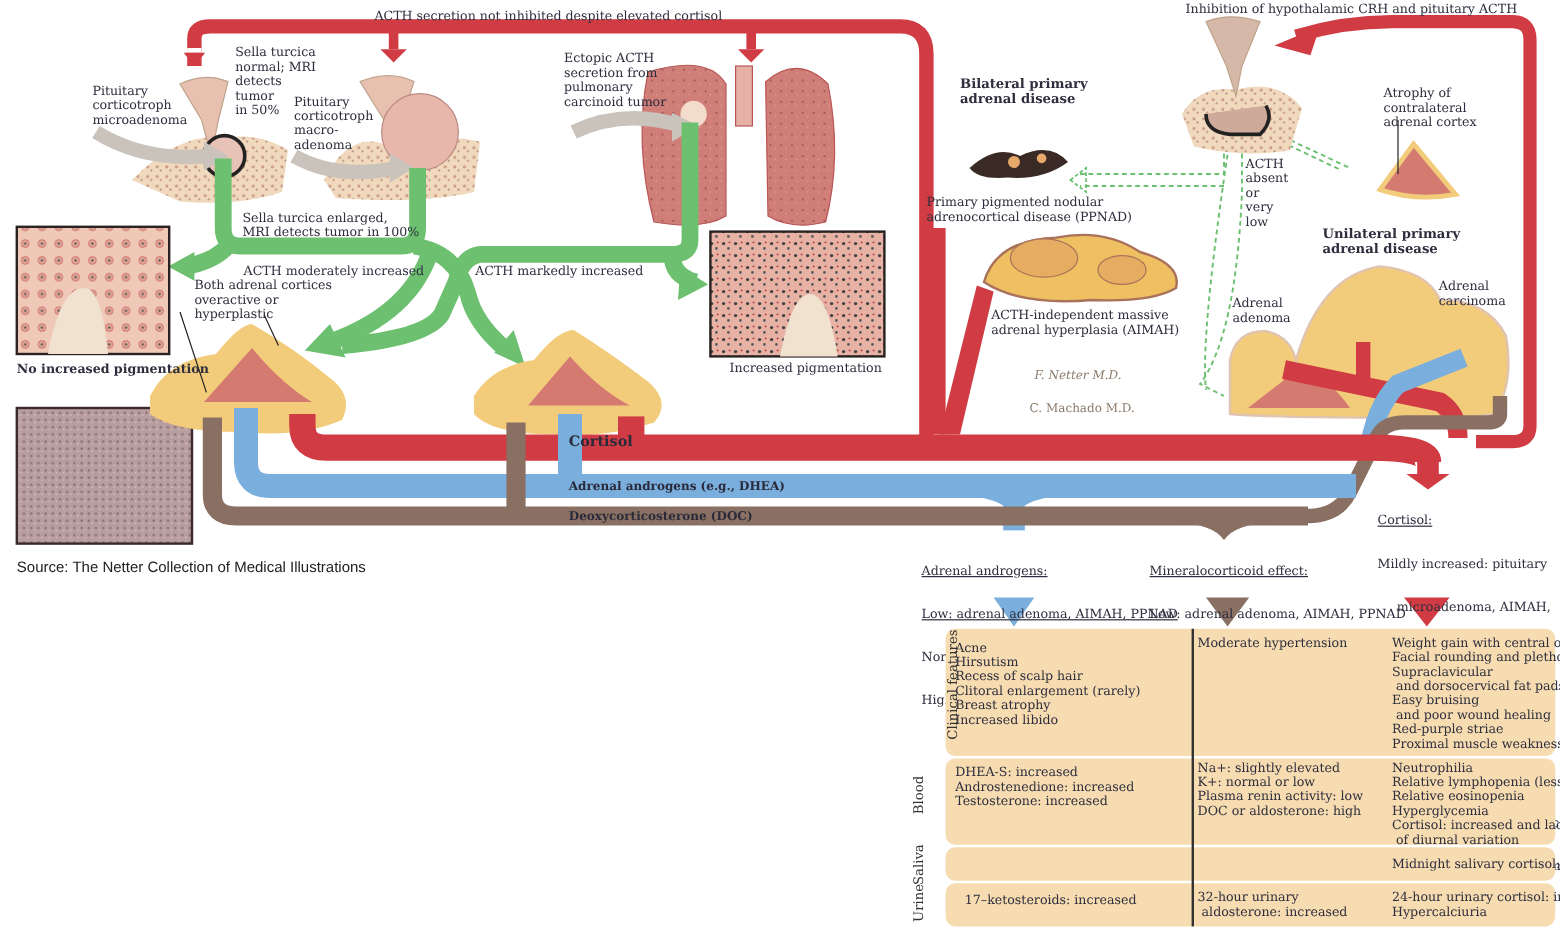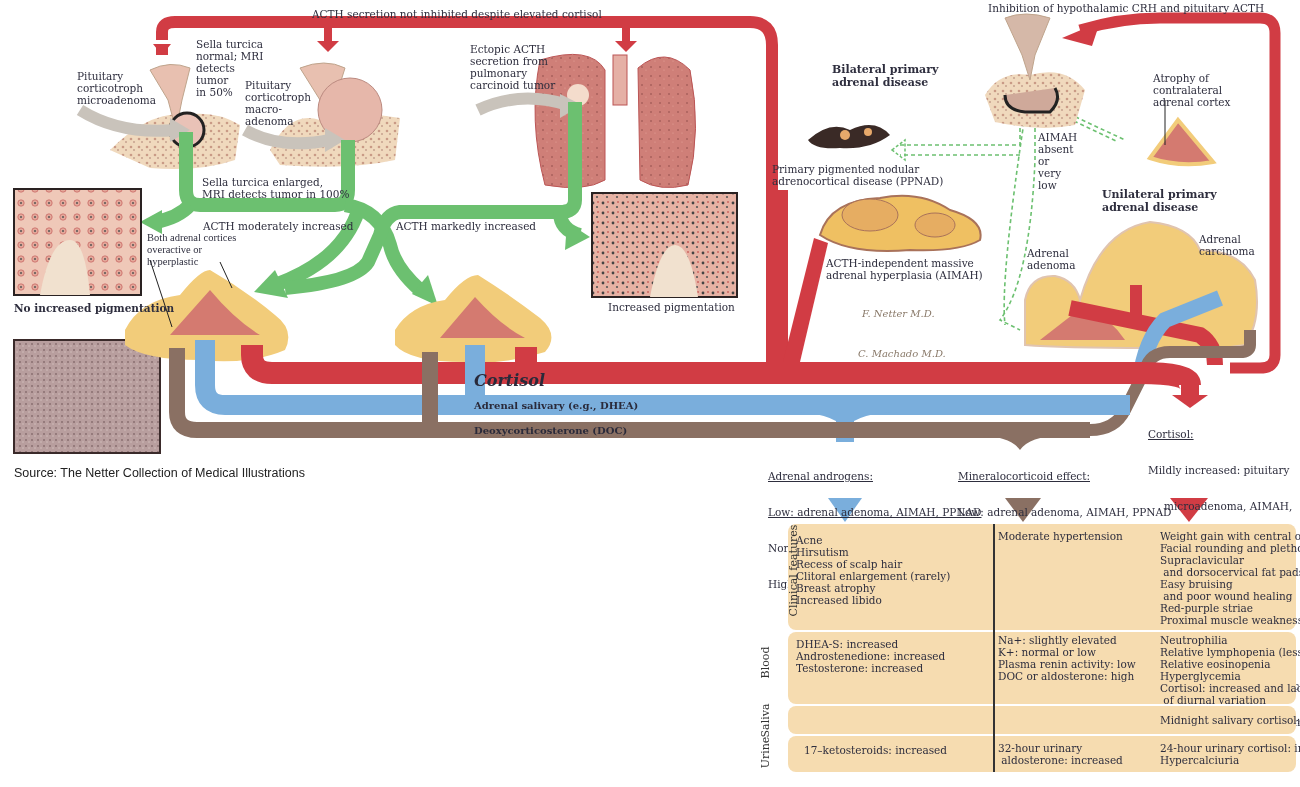--- a/index.html
+++ b/index.html
@@ -203,51 +203,51 @@
 macro-
 adenoma</div>
 <div class="lbl" style="left:202px;top:176px;">Sella turcica enlarged,
 MRI detects tumor in 100%</div>
 <div class="lbl" style="left:470px;top:43px;">Ectopic ACTH
 secretion from
 pulmonary
 carcinoid tumor</div>
 <div class="lbl" style="left:203px;top:220px;">ACTH moderately increased</div>
 <div class="lbl" style="left:396px;top:220px;">ACTH markedly increased</div>
-<div class="lbl" style="left:147px;top:232px;font-family:Liberation Serif, serif;">Both adrenal cortices
+<div class="lbl" style="left:162px;top:232px;">Both adrenal cortices
 overactive or
 hyperplastic</div>
 <div class="lbl" style="left:14px;top:302px;font-weight:bold;">No increased pigmentation</div>
 <div class="lbl" style="left:608px;top:301px;">Increased pigmentation</div>
 
-<div class="lbl bold" style="left:832px;top:63px;">Bilateral primary
+<div class="lbl bold" style="left:800px;top:63px;">Bilateral primary
 adrenal disease</div>
 <div class="lbl" style="left:772px;top:163px;">Primary pigmented nodular
 adrenocortical disease (PPNAD)</div>
 <div class="lbl" style="left:826px;top:257px;">ACTH-independent massive
 adrenal hyperplasia (AIMAH)</div>
-<div class="lbl" style="left:1038px;top:131px;">AIMAH
+<div class="lbl" style="left:1038px;top:131px;">ACTH
 absent
 or
 very
 low</div>
 <div class="lbl" style="left:1153px;top:72px;">Atrophy of
 contralateral
 adrenal cortex</div>
 <div class="lbl bold" style="left:1102px;top:188px;">Unilateral primary
 adrenal disease</div>
 <div class="lbl" style="left:1027px;top:247px;">Adrenal
 adenoma</div>
 <div class="lbl" style="left:1199px;top:233px;">Adrenal
 carcinoma</div>
 <div class="lbl" style="left:862px;top:308px;font-style:italic;color:#8a7a6a;font-size:10px;">F. Netter M.D.</div>
-<div class="lbl" style="left:858px;top:335px;font-style:italic;color:#8a7a6a;font-size:10px;margin-top:13px;">C. Machado M.D.</div>
-
-<div class="lbl bold" style="left:474px;top:374px;font-size:16px;color:#2a2a3a;font-style:italic;">Cortisol</div>
-<div class="lbl bold" style="left:474px;top:399px;font-size:10px;color:#2a2a3a;">Adrenal salivary (e.g., DHEA)</div>
+<div class="lbl" style="left:858px;top:335px;color:#8a7a6a;font-size:10px;">C. Machado M.D.</div>
+
+<div class="lbl bold" style="left:474px;top:362px;font-size:12px;color:#2a2a3a;">Cortisol</div>
+<div class="lbl bold" style="left:474px;top:399px;font-size:10px;color:#2a2a3a;">Adrenal androgens (e.g., DHEA)</div>
 <div class="lbl bold" style="left:474px;top:424px;font-size:10px;color:#2a2a3a;">Deoxycorticosterone (DOC)</div>
 
 <div class="lbl" style="left:768px;top:446px;">
   <div class="u">Adrenal androgens:</div>
   <div class="u">Low: adrenal adenoma, AIMAH, PPNAD</div>
   <div>Normal: pituitary microadenoma</div>
   <div>High: ectopic ACTH, adrenal carcinoma,</div>
   <div style="padding-left:56px;">pituitary macroadenoma</div>
 </div>
 <div class="lbl" style="left:958px;top:446px;">

